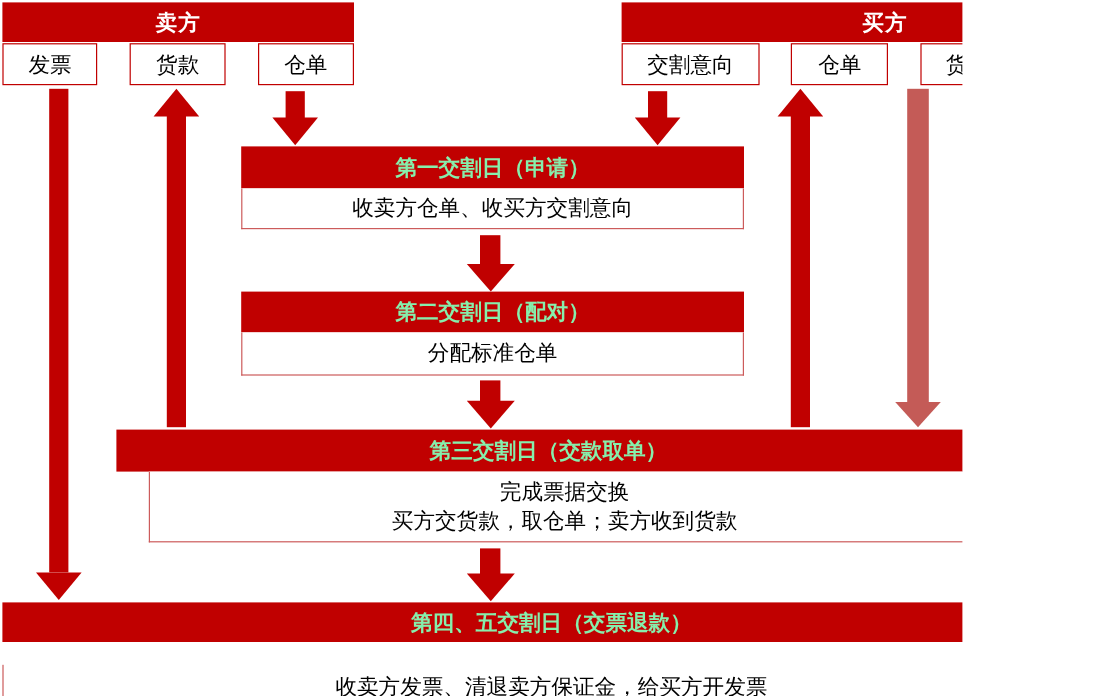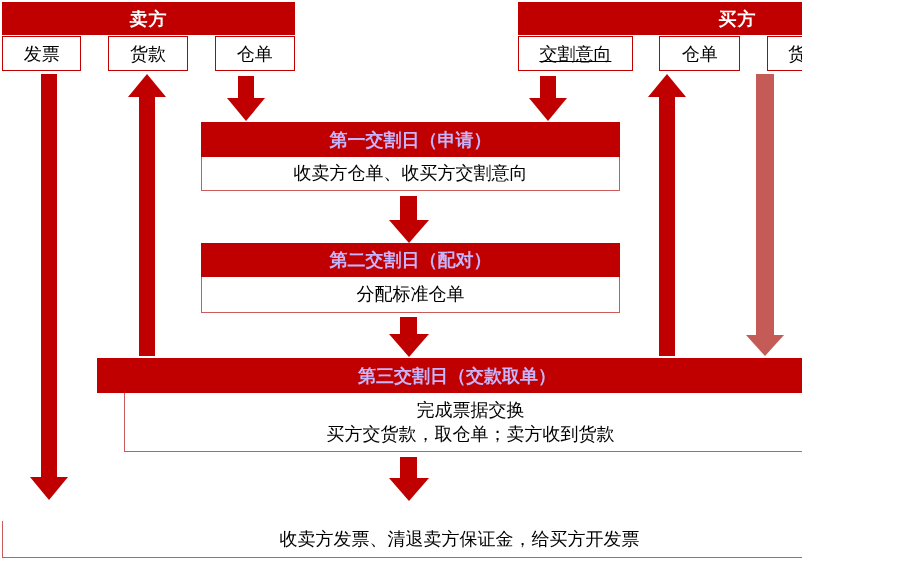--- a/index.html
+++ b/index.html
@@ -39,21 +39,21 @@
     display: flex;
     align-items: center;
     justify-content: center;
     box-sizing: content-box;
   }
   .party-cell:first-child { margin-left: 0; }
   
   .step-box { position: absolute; }
   .step-header {
     background: #C00000;
-    color: #c4b5fd;
+    color: #86efac;
     font-weight: bold;
     font-size: 18px;
     display: flex;
     align-items: center;
     justify-content: center;
   }
   .step-body {
     background: #ffffff;
     border: 1px solid #CC5B5B;
     border-top: none;
@@ -93,21 +93,21 @@
     <div class="party-cells">
       <div class="party-cell" style="width:95px;">发票</div>
       <div class="party-cell" style="width:96px;">货款</div>
       <div class="party-cell" style="width:96px;">仓单</div>
     </div>
   </div>
 
   <div class="party-table" style="left:478px; width:439px;padding-left:40px;">
     <div class="party-header">买方</div>
     <div class="party-cells">
-      <div class="party-cell" style="width:137px;text-decoration:underline;">交割意向</div>
+      <div class="party-cell" style="width:137px;">交割意向</div>
       <div class="party-cell" style="width:96px;">仓单</div>
       <div class="party-cell" style="width:93px;">货款</div>
       <div class="party-cell" style="width:101px;">发票</div>
     </div>
   </div>
 
   <div class="step-box" style="left:201px; top:122px; width:419px;">
     <div class="step-header" style="height:35px;">第一交割日（申请）</div>
     <div class="step-body" style="height:33px;">
       <div>收卖方仓单、收买方交割意向</div>
@@ -123,20 +123,21 @@
 
   <div class="step-box" style="left:97px; top:358px; width:720px;">
     <div class="step-header" style="height:35px;">第三交割日（交款取单）</div>
     <div class="step-body" style="height:58px;margin-left:27px;">
       <div>完成票据交换</div>
       <div>买方交货款，取仓单；卖方收到货款</div>
     </div>
   </div>
 
   <div class="step-box" style="left:2px; top:502px; width:915px;">
+    <div class="step-header" style="height:33px;">第四、五交割日（交票退款）</div>
     <div class="step-body" style="height:36px;margin-top:19px;">
       <div>收卖方发票、清退卖方保证金，给买方开发票</div>
     </div>
   </div>
 
   <div>
     <div class="shaft" style="left:41px; top:74px; width:16px; height:403px;"></div>
     <div class="head-down" style="left:30px; top:477px;"></div>
   </div>
 

